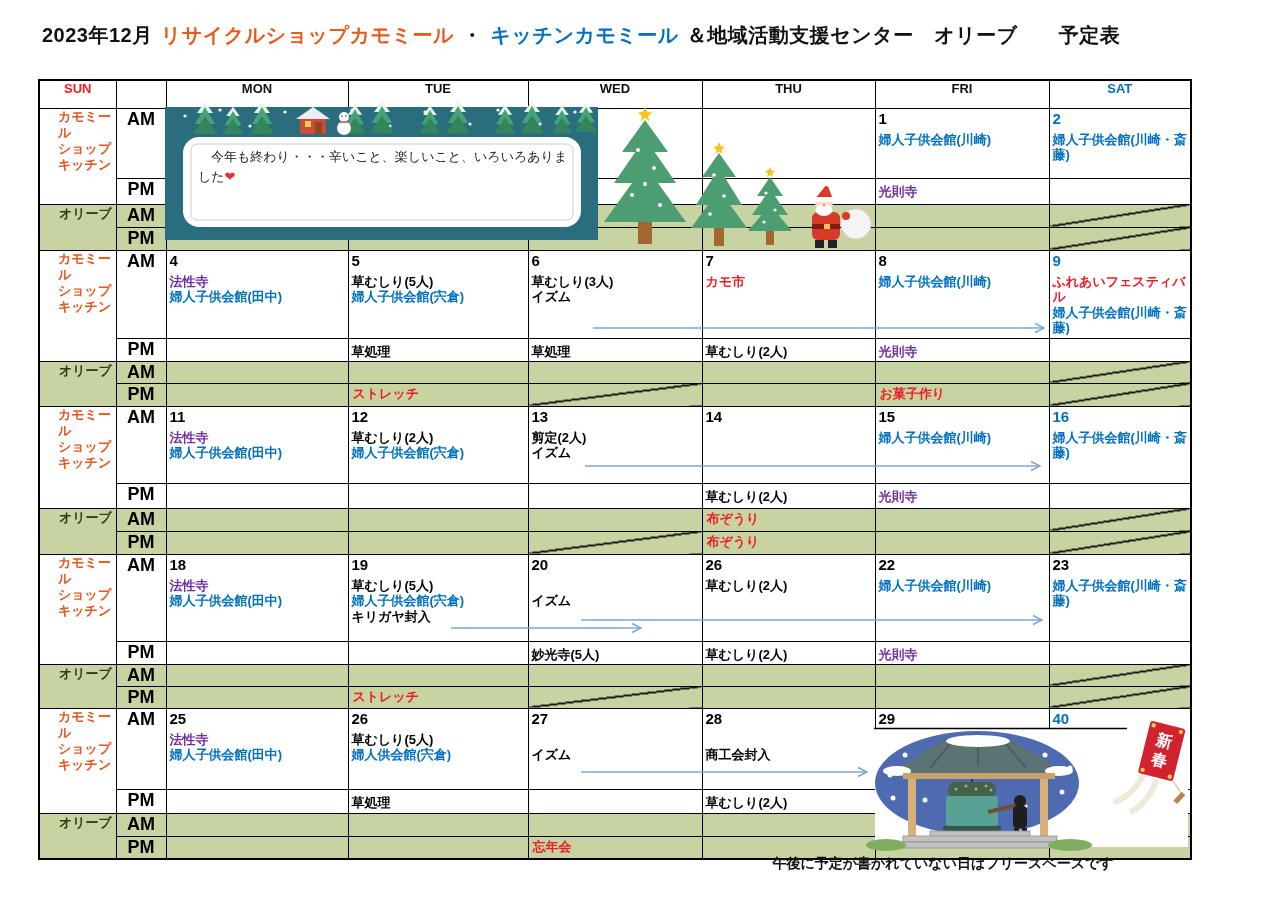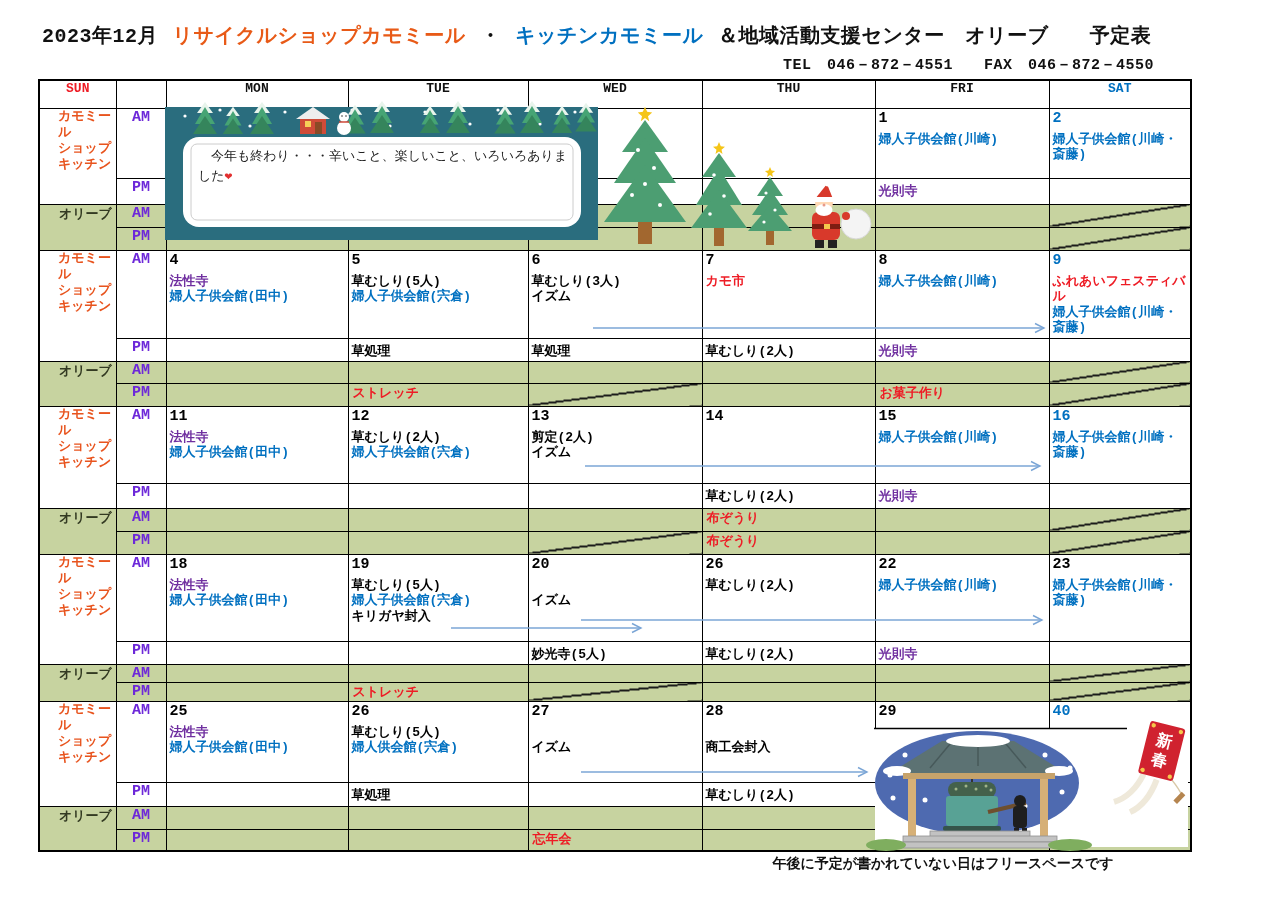--- a/index.html
+++ b/index.html
@@ -1,36 +1,36 @@
 <!DOCTYPE html>
 <html><head>
 <meta charset="utf-8">
 <style>
   html,body{margin:0;padding:0;background:#fff;}
   .page{position:relative;width:1244px;height:905px;background:#fff;overflow:hidden;
-        font-family:Liberation Mono, monospace;}
+        font-family:Liberation Sans, sans-serif;}
   
   .title{position:absolute;left:42px;top:22px;font-size:20px;font-weight:bold;color:#111;
          letter-spacing:.5px;white-space:nowrap;z-index:2;}
   .title .c-orange{color:#e85a17;margin:0 2px;}
   .title .c-blue{color:#0070c0;margin:0 2px;}
   .contact{position:absolute;top:55px;right:90px;font-size:15px;font-weight:bold;color:#111;
            letter-spacing:.5px;z-index:2;}
   
   table.cal{position:absolute;left:38px;top:79px;width:1152px;border-collapse:collapse;
             table-layout:fixed;z-index:1;}
   table.cal td,table.cal th{border:1px solid #000;padding:0;vertical-align:top;overflow:hidden;}
   table.cal{border:2px solid #000;}
   th.dayhead{font-size:13px;font-weight:bold;text-align:center;vertical-align:middle;color:#111;background:#fff;}
   th.dayhead.c-red{color:#e8342a;} th.dayhead.c-blue{color:#0070c0;}
   td.shop-label{background:#fff;vertical-align:middle;}
   td.shop-label .lbl{font-size:13px;font-weight:bold;color:#e8541e;line-height:16px;padding-left:18px;}
   td.olive-label{background:#c7d3a0;vertical-align:middle;}
   td.olive-label .lbl{font-size:13px;font-weight:bold;color:#333a22;padding-left:19px;}
-  td.ampm{font-size:15px;font-weight:bold;color:#6d28d9;text-align:center;vertical-align:middle;background:#fff;}
+  td.ampm{font-size:18px;font-weight:bold;color:#000000;text-align:center;vertical-align:middle;background:#fff;}
   td.ampm.olive{background:#c7d3a0;}
   td.cell{background:#fff;}
   td.cell .date{font-size:15px;font-weight:bold;line-height:17px;padding:1px 0 0 3px;margin-bottom:5px;color:#000;}
   td.cell .date.c-blue{color:#0070c0;}
   td.cell .line{font-size:13px;font-weight:bold;line-height:15.5px;padding:0 1px 0 3px;min-height:15px;color:#000;}
   td.cell.pmcell .line{padding-top:5px;}
   .c-blue{color:#0070c0!important;} .c-purple{color:#7030a0!important;}
   .c-red{color:#ee1c25!important;} .c-black{color:#000!important;}
   td.olive-cell{background:#c7d3a0;}
   td.olive-cell .line{font-size:13px;font-weight:bold;line-height:15px;padding:2px 0 0 4px;}
@@ -50,21 +50,20 @@
 <div class="page">
 
   <div class="title">
     <span>2023年12月</span>
     <span class="c-orange">リサイクルショップカモミール</span>
     <span>・</span>
     <span class="c-blue">キッチンカモミール</span>
     <span>＆地域活動支援センター　オリーブ　　予定表</span>
   </div>
 
-  <div class="contact">TEL　046－872－4551　　FAX　046－872－4550</div>
 
   <table class="cal">
     <colgroup id="cal-cols">
         <col style="width: 77px;">
         <col style="width: 50px;">
         <col style="width: 182px;">
         <col style="width: 180px;">
         <col style="width: 174px;">
         <col style="width: 173px;">
         <col style="width: 174px;">

